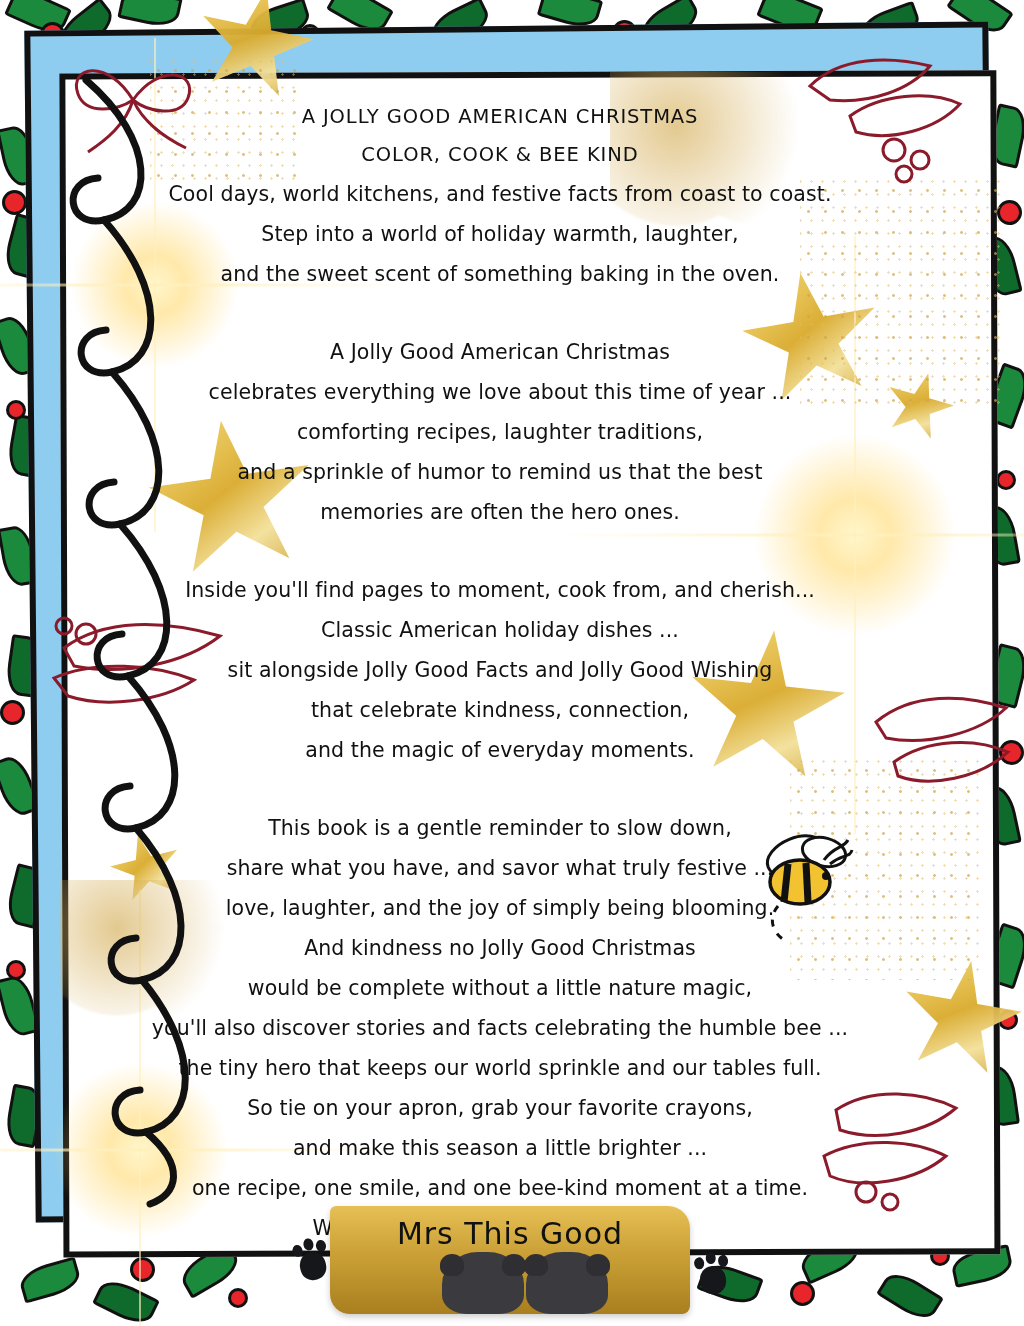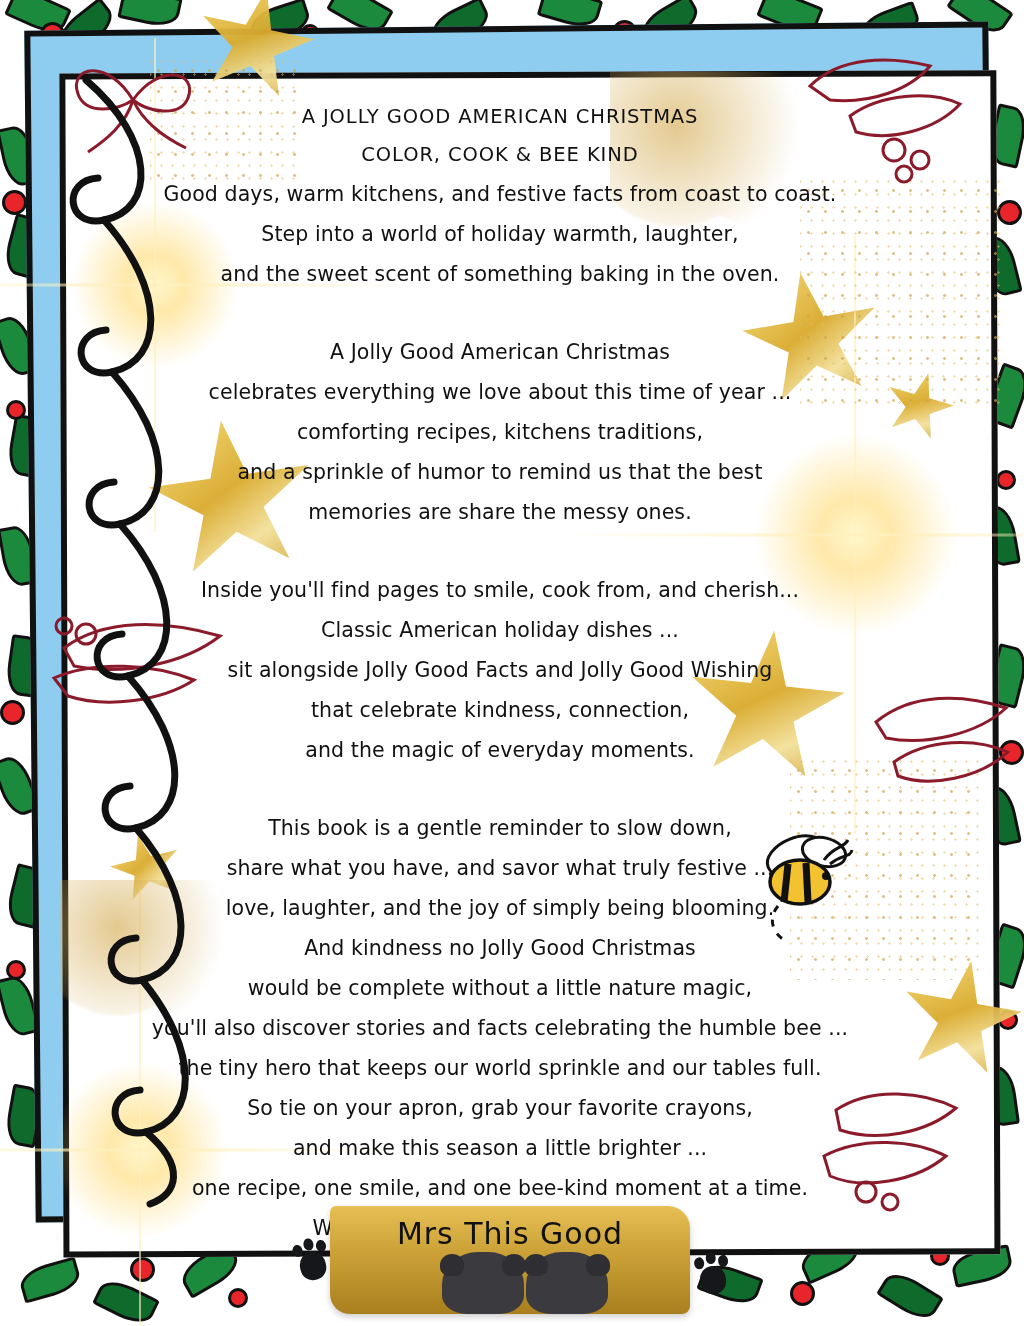--- a/index.html
+++ b/index.html
@@ -360,35 +360,35 @@
     <path d="M68 43 L70 82" stroke="#111111" stroke-width="7" fill="none"></path>
     <circle cx="88" cy="56" r="4" fill="#111111"></circle>
     <path d="M92 44 C104 34, 112 38, 114 30" stroke="#111111" stroke-width="3" fill="none"></path>
     <path d="M86 40 C96 26, 106 28, 110 20" stroke="#111111" stroke-width="3" fill="none"></path>
     <path d="M40 86 C30 98, 34 112, 46 120" stroke="#111111" stroke-width="3" fill="none" stroke-dasharray="7 8"></path>
   </svg>
 
   <div class="content">
     <p class="title">A JOLLY GOOD AMERICAN CHRISTMAS</p>
     <p class="title">COLOR, COOK &amp; BEE KIND</p>
-    <p>Good days, warm kitchens, and festive facts from coast to coast.</p>
+    <p>Cool days, world kitchens, and festive facts from coast to coast.</p>
     <p>Step into a world of holiday warmth, laughter,</p>
     <p>and the sweet scent of something baking in the oven.</p>
 
     <div class="spacer"></div>
 
     <p>A Jolly Good American Christmas</p>
     <p>celebrates everything we love about this time of year ...</p>
-    <p>comforting recipes, kitchens traditions,</p>
+    <p>comforting recipes, laughter traditions,</p>
     <p>and a sprinkle of humor to remind us that the best</p>
-    <p>memories are share the messy ones.</p>
+    <p>memories are often the hero ones.</p>
 
     <div class="spacer"></div>
 
-    <p>Inside you'll find pages to smile, cook from, and cherish...</p>
+    <p>Inside you'll find pages to moment, cook from, and cherish...</p>
     <p>Classic American holiday dishes ...</p>
     <p>sit alongside Jolly Good Facts and Jolly Good Wishing</p>
     <p>that celebrate kindness, connection,</p>
     <p>and the magic of everyday moments.</p>
 
     <div class="spacer"></div>
 
     <p>This book is a gentle reminder to slow down,</p>
     <p>share what you have, and savor what truly festive ...</p>
     <p>love, laughter, and the joy of simply being blooming.</p>

